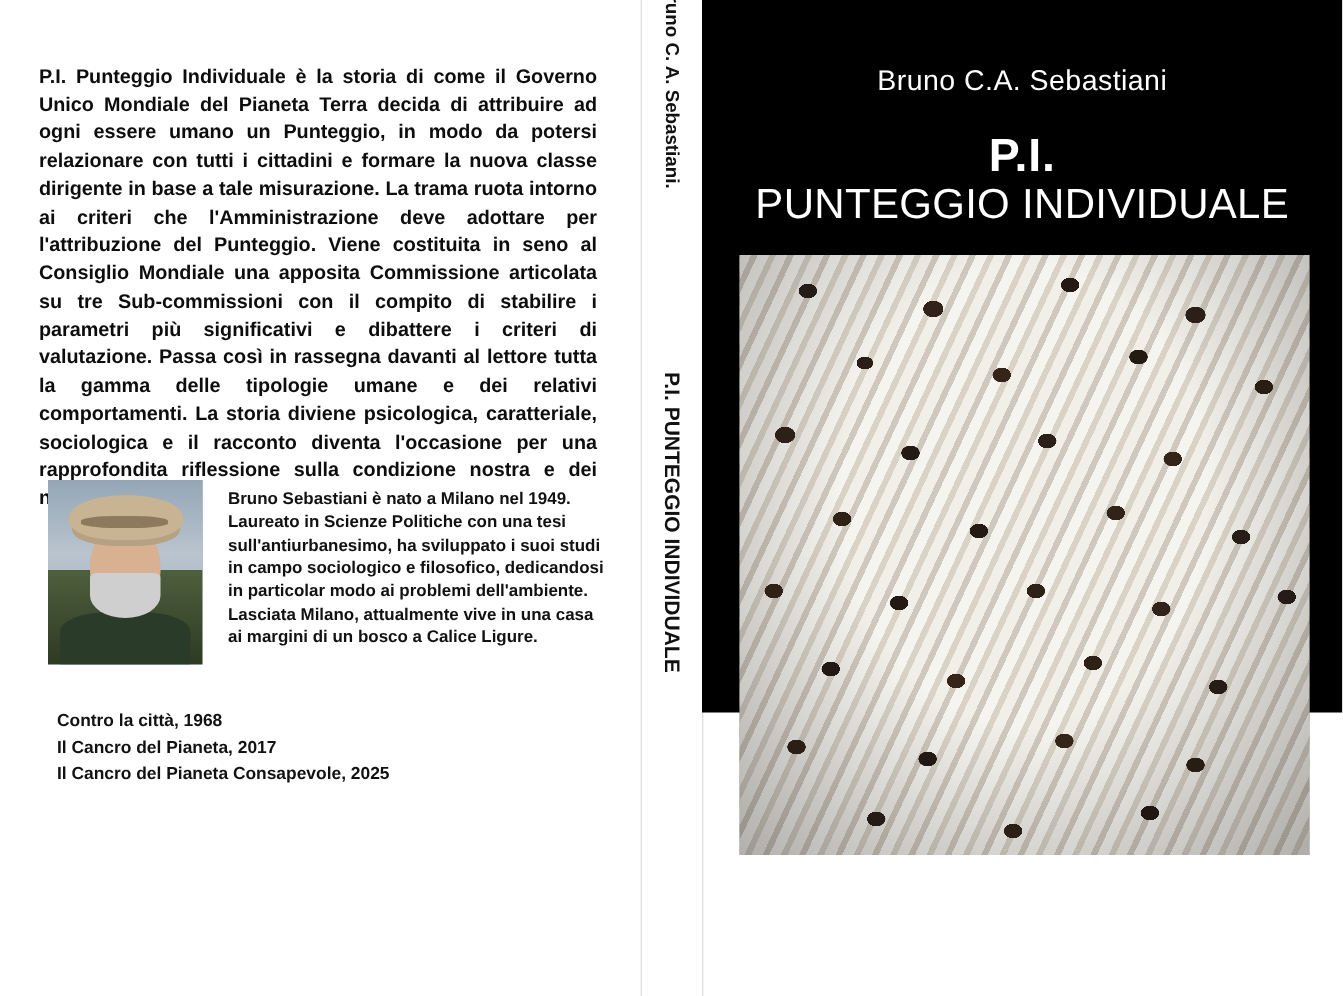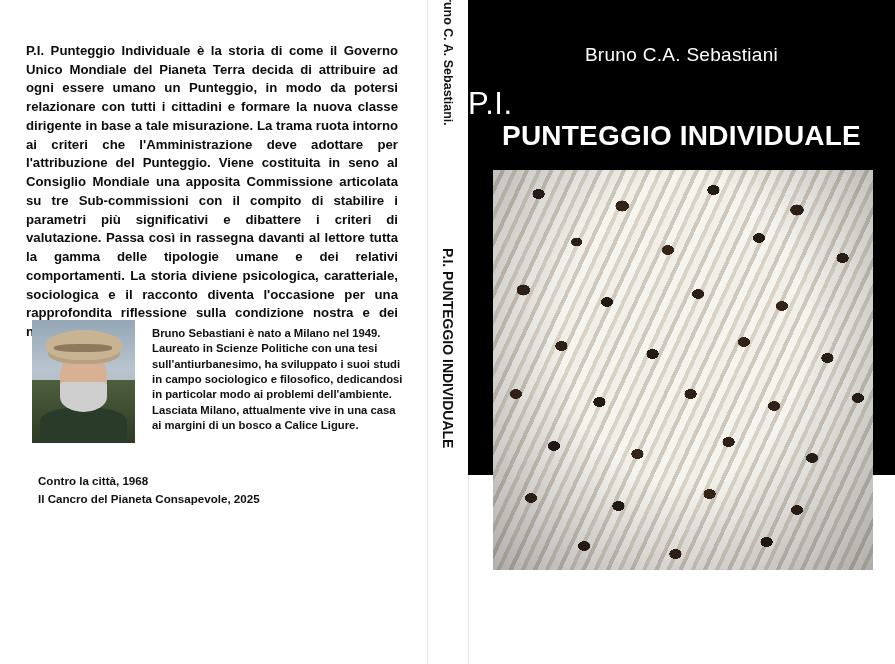--- a/index.html
+++ b/index.html
@@ -181,35 +181,35 @@
     text-align: center;
     color: #ffffff;
     font-size: 19px;
     letter-spacing: 0.3px;
   }
   .front-title-1 {
     position: absolute;
     left: 0;
     top: 86px;
     width: 427px;
-    text-align: left;
+    text-align: center;
     color: #ffffff;
     font-size: 31px;
-    font-weight: normal;
+    font-weight: bold;
     letter-spacing: 0.5px;
   }
   .front-title-2 {
     position: absolute;
     left: 0;
     top: 120px;
     width: 427px;
     text-align: center;
     color: #ffffff;
     font-size: 28px;
-    font-weight: bold;
+    font-weight: normal;
     letter-spacing: 0.2px;
   }
   .cover-image {
     position: absolute;
     left: 25px;
     top: 170px;
     width: 380px;
     height: 400px;
     overflow: hidden;
     background: #8c7f73;
@@ -294,20 +294,21 @@
       <div class="face"></div>
       <div class="beard"></div>
       <div class="hat"></div>
       <div class="hat-band"></div>
     </div>
 
     <div class="bio">Bruno Sebastiani è nato a Milano nel 1949. Laureato in Scienze Politiche con una tesi sull'antiurbanesimo, ha sviluppato i suoi studi in campo sociologico e filosofico, dedicandosi in particolar modo ai problemi dell'ambiente. Lasciata Milano, attualmente vive in una casa ai margini di un bosco a Calice Ligure.</div>
 
     <div class="also-by">
       <div>Contro la città, 1968</div>
+      <div>Il Cancro del Pianeta, 2017</div>
       <div>Il Cancro del Pianeta Consapevole, 2025</div>
     </div>
   </div>
 
   <div class="spine">
     <div class="spine-inner">
       <div class="spine-author">Bruno C. A. Sebastiani.</div>
       <div class="spine-title">P.I. PUNTEGGIO INDIVIDUALE</div>
     </div>
   </div>

